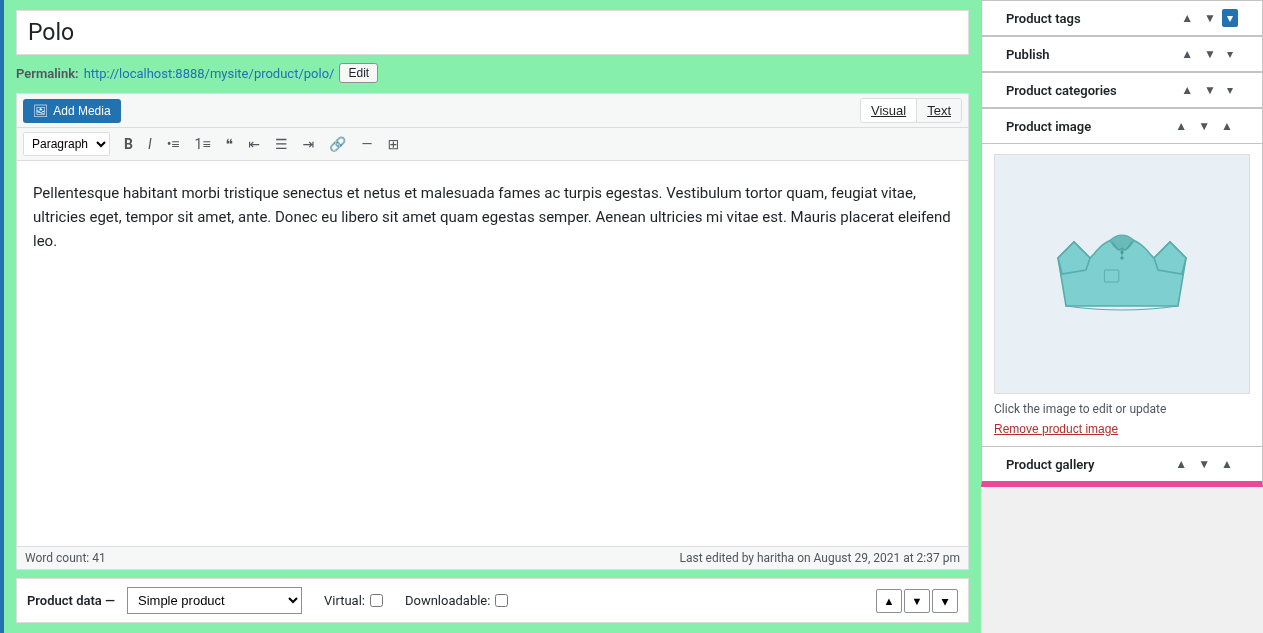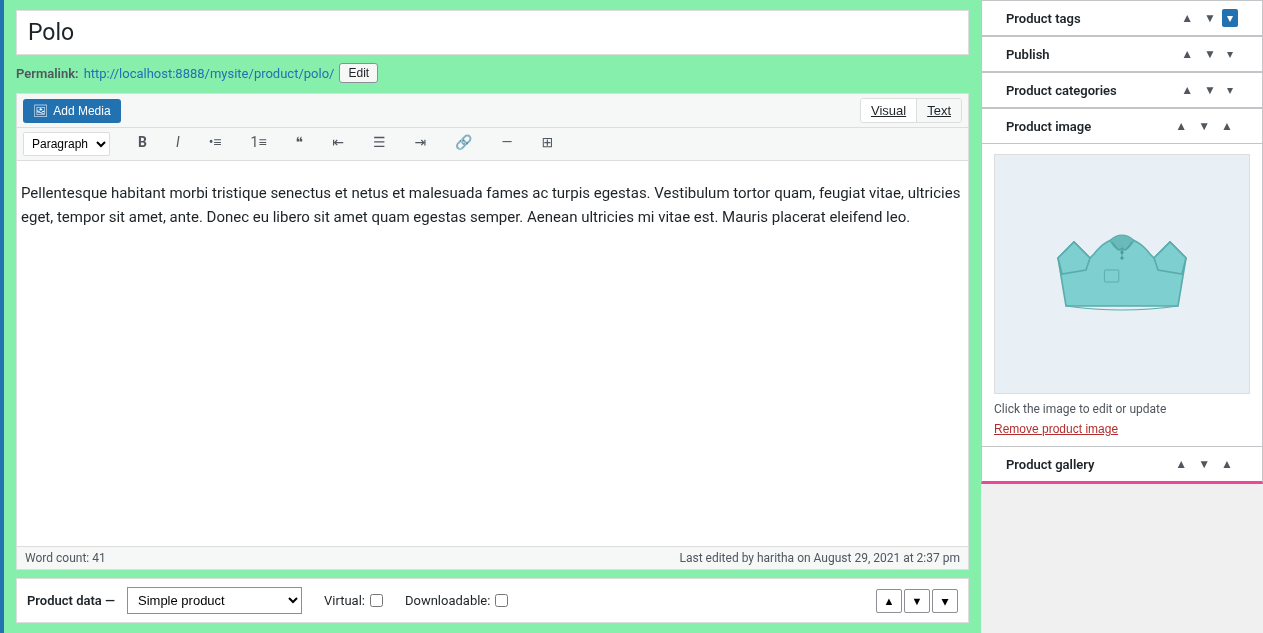--- a/index.html
+++ b/index.html
@@ -107,25 +107,25 @@
     }
     .view-tab.active {
       background: #fff;
       border-bottom: none;
     }
     .view-tab:not(:last-child) { border-right: 1px solid #ddd; }
 
     
     .format-toolbar {
       display: flex;
-      align-items: flex-start;
+      align-items: center;
       padding: 4px 6px;
       border-bottom: 1px solid #ddd;
       background: #f6f7f7;
-      gap: 19px;
+      gap: 5px;
       flex-wrap: wrap;
     }
     .paragraph-select {
       font-size: 12px;
       padding: 3px 4px;
       border: 1px solid #ddd;
       background: #fff;
       cursor: pointer;
       border-radius: 2px;
       margin-right: 4px;
@@ -139,21 +139,21 @@
       font-size: 14px;
       color: #50575e;
       border-radius: 2px;
       line-height: 1;
       font-family: inherit;
     }
 
     
     .editor-area {
       flex: 1;
-      padding: 20px 4px;
+      padding: 20px 16px;
       font-size: 15px;
       line-height: 1.6;
       color: #1d2327;
       overflow-y: auto;
     }
     .editor-area p { margin-bottom: 16px; }
 
     
     .editor-statusbar {
       display: flex;
@@ -240,21 +240,21 @@
       overflow-y: auto;
     }
 
     
     .sidebar-panel {
       background: #fff;
       border: 1px solid #c3c4c7;
       margin-bottom: 0;
       border-bottom: none;
     }
-    .sidebar-panel:last-child { border-bottom: 3px solid #ec4899; }
+    .sidebar-panel:last-child { border-bottom: 6px solid #ec4899; }
 
     .panel-header {
       display: flex;
       align-items: center;
       justify-content: space-between;
       padding: 8px 24px;
       background: #fff;
       border-bottom: 1px solid #c3c4c7;
       cursor: pointer;
     }

